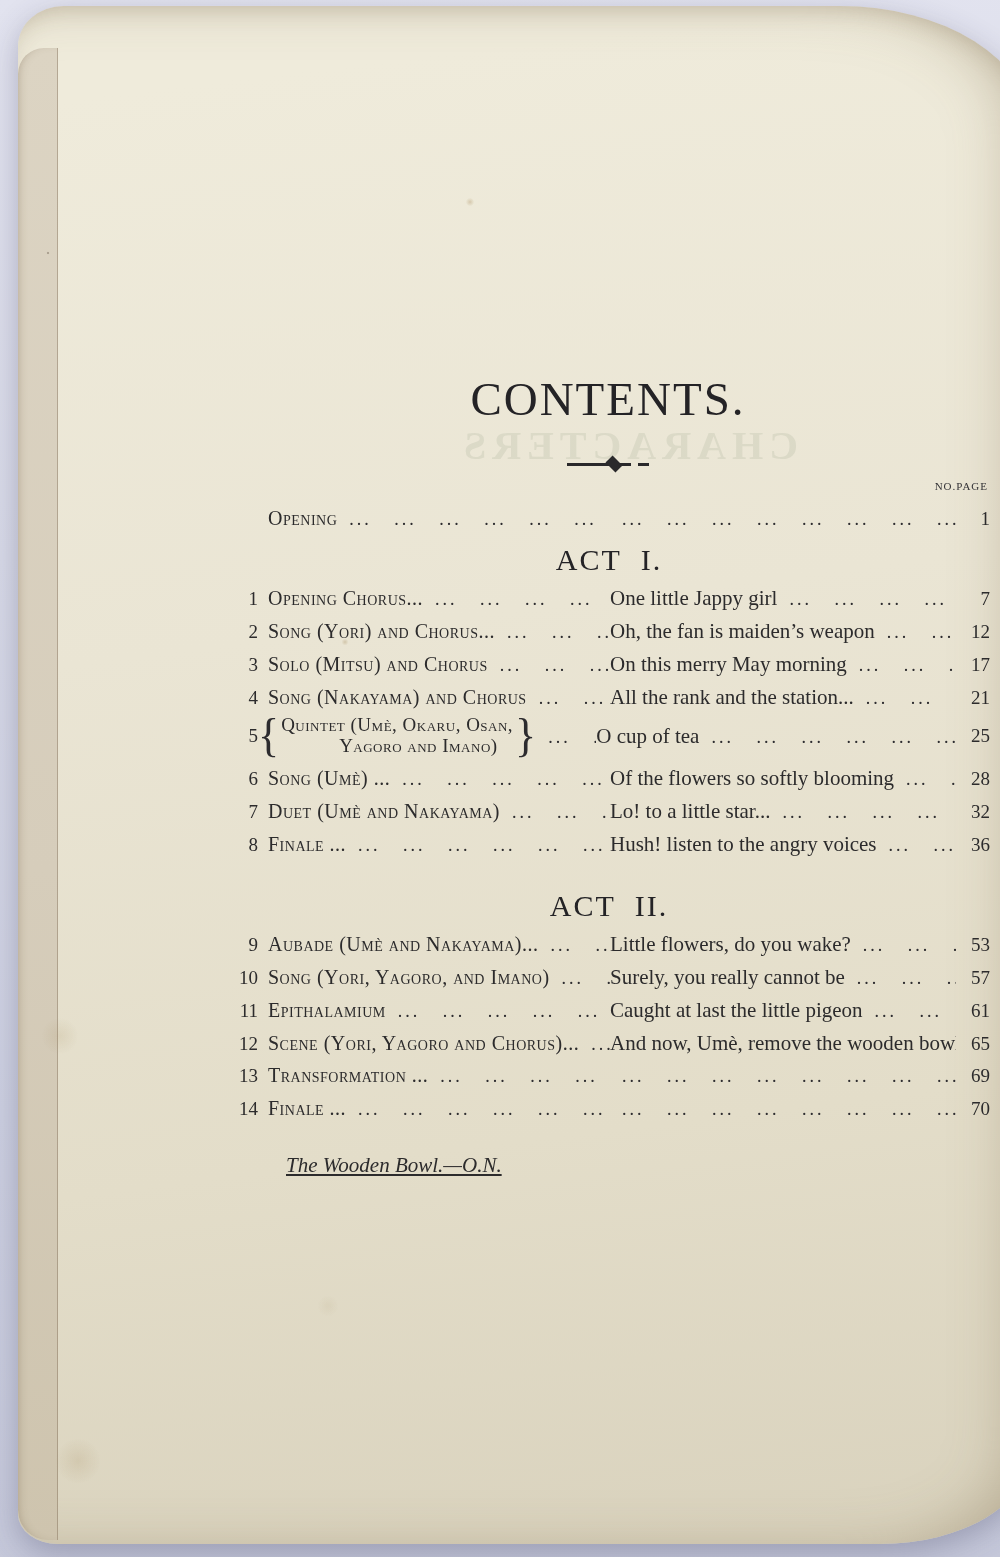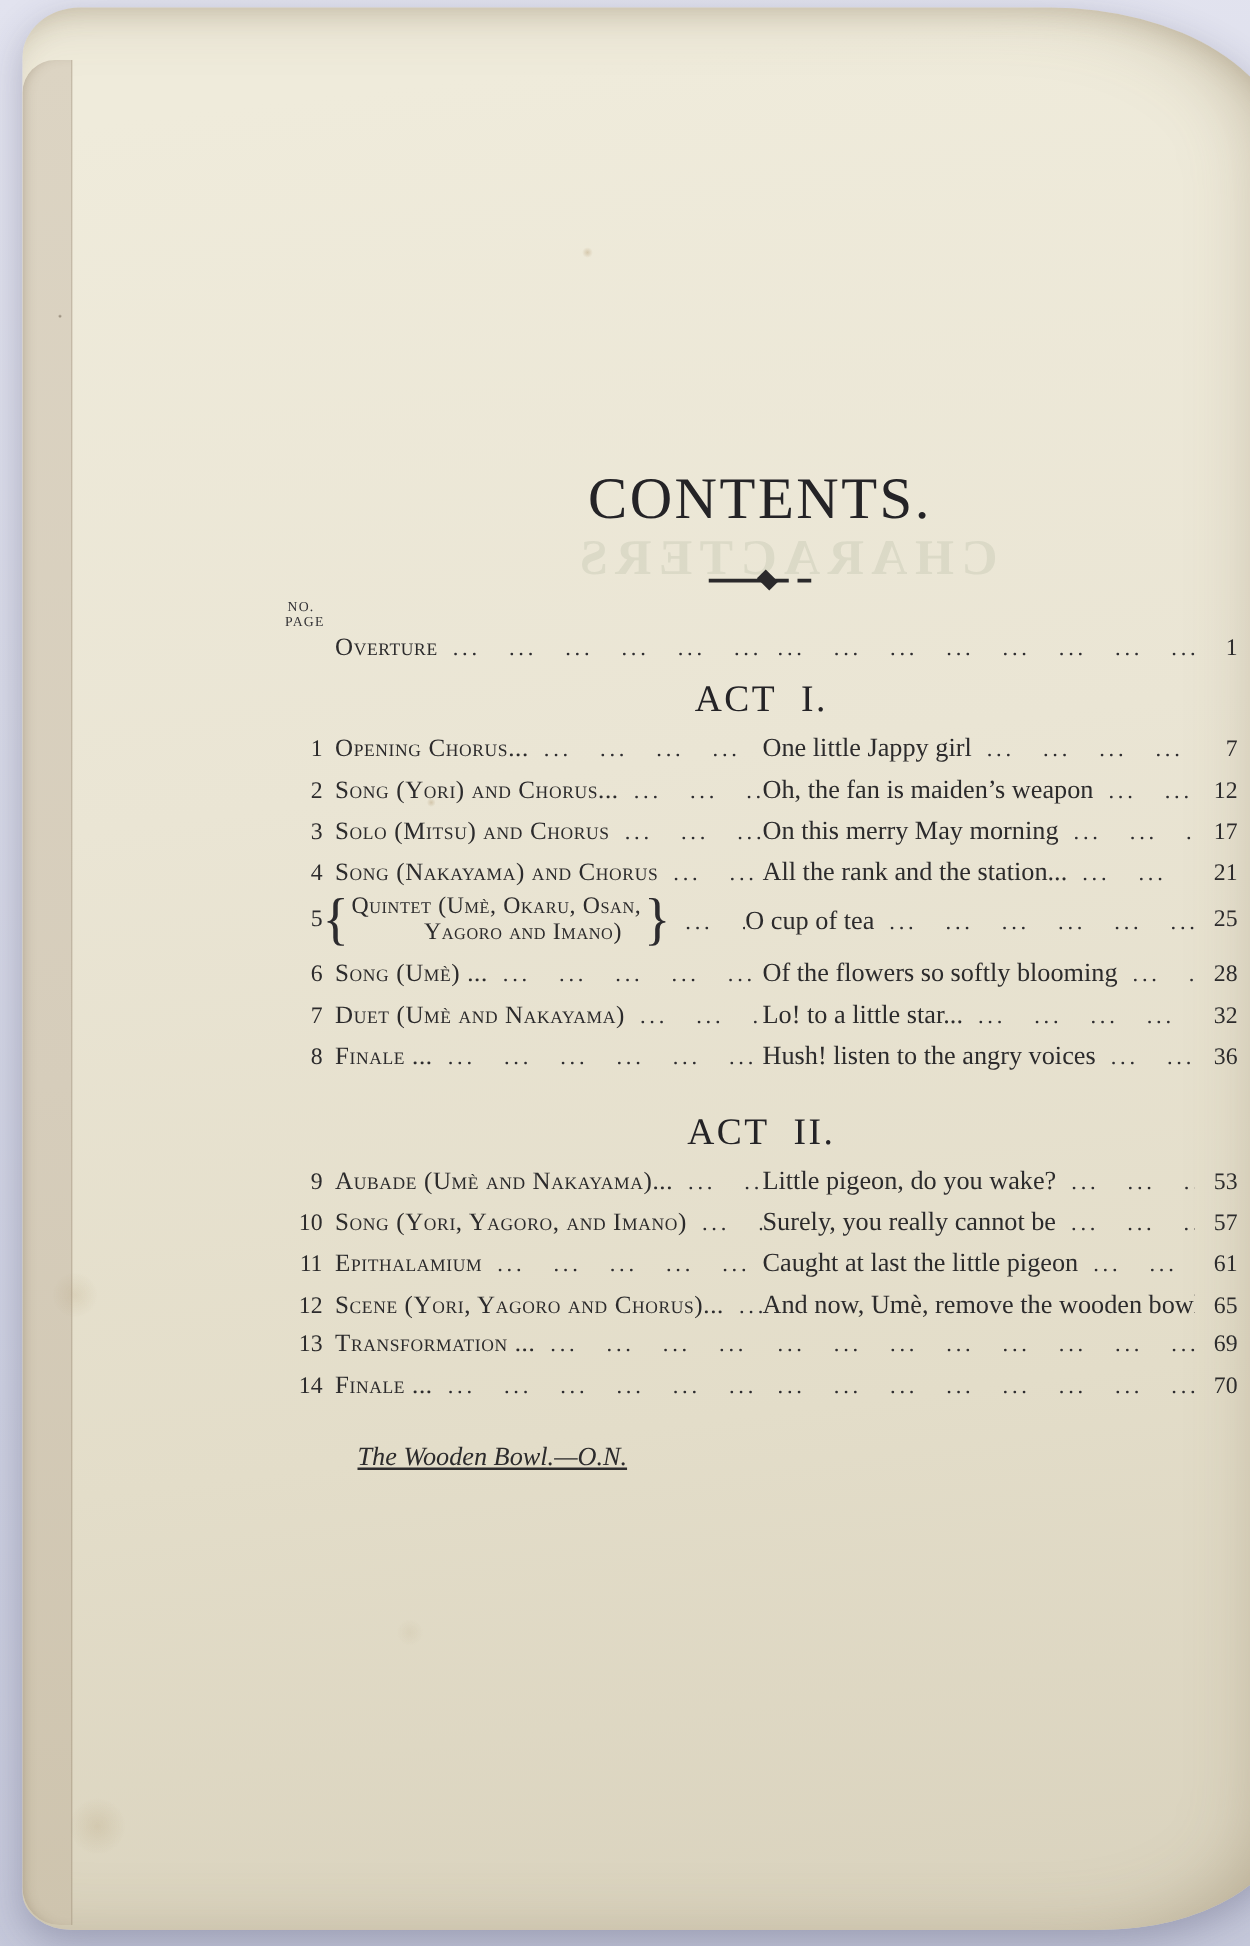--- a/index.html
+++ b/index.html
@@ -50,22 +50,22 @@
     position:absolute;left:210px;top:450px;width:760px;height:16px;
     display:flex;align-items:center;justify-content:center;
   }
   .divider .bar-l{width:44px;height:3px;background:#2a292b;}
   .divider .diamond{width:10px;height:10px;background:#2a292b;transform:rotate(45deg) scaleX(1.4);margin:0 -2px;}
   .divider .bar-r{width:14px;height:3px;background:#2a292b;}
   .divider .gap{width:7px;}
   .divider .dash{width:11px;height:3px;background:#2a292b;}
   
   .toc{position:absolute;left:210px;top:474px;width:762px;}
-  .colhead{display:flex;justify-content:flex-start;height:20px;
-    font-size:11px;letter-spacing:1px;color:#333236;flex-direction:column;}
+  .colhead{display:flex;justify-content:flex-end;height:20px;
+    font-size:11px;letter-spacing:1px;color:#333236;}
   .colhead .no-h{padding-left:2px;}
   .colhead .page-h{padding-right:2px;}
   .trow{display:flex;align-items:baseline;height:33px;padding-top:7px;box-sizing:border-box;}
   .no-cell{flex:0 0 30px;text-align:right;font-size:19px;}
   .c-title{flex:0 0 352px;display:flex;align-items:baseline;overflow:hidden;padding-left:10px;box-sizing:border-box;}
   .c-line{flex:1 1 auto;display:flex;align-items:baseline;overflow:hidden;}
   .page-cell{flex:0 0 34px;text-align:right;font-size:19px;}
   .sc{font-variant:small-caps;font-size:20px;letter-spacing:.5px;white-space:nowrap;}
   .plain{font-size:21px;white-space:nowrap;}
   .leader{flex:1 1 auto;overflow:hidden;white-space:nowrap;font-size:18px;
@@ -106,21 +106,21 @@
   <div class="toc">
 
     <div class="colhead">
       <span class="no-h">NO.</span>
       <span class="page-h">PAGE</span>
     </div>
 
     <div class="trow">
       <span class="no-cell"></span>
       <div class="c-title">
-        <span class="sc">Overture</span>
+        <span class="sc">Opening</span>
         <span class="leader">... ... ... ... ... ... ... ... ... ... ... ... ... ... ... ... ... ... ... ... ... ... ... ...</span>
       </div>
       <div class="c-line">
         <span class="leader">... ... ... ... ... ... ... ... ... ... ... ... ... ... ... ... ... ... ... ... ... ... ... ...</span>
       </div>
       <span class="page-cell">1</span>
     </div>
 
     <div class="act-head">ACT I.</div>
 
@@ -233,21 +233,21 @@
 
     <div class="act-head act2">ACT II.</div>
 
     <div class="trow">
       <span class="no-cell">9</span>
       <div class="c-title">
         <span class="sc">Aubade (Umè and Nakayama)...</span>
         <span class="leader">... ... ... ... ... ... ... ... ... ... ... ... ... ... ... ... ... ... ... ... ... ... ... ...</span>
       </div>
       <div class="c-line">
-        <span class="plain">Little pigeon, do you wake?</span>
+        <span class="plain">Little flowers, do you wake?</span>
         <span class="leader">... ... ... ... ... ... ... ... ... ... ... ... ... ... ... ... ... ... ... ... ... ... ... ...</span>
       </div>
       <span class="page-cell">53</span>
     </div>
 
     <div class="trow">
       <span class="no-cell">10</span>
       <div class="c-title">
         <span class="sc">Song (Yori, Yagoro, and Imano)</span>
         <span class="leader">... ... ... ... ... ... ... ... ... ... ... ... ... ... ... ... ... ... ... ... ... ... ... ...</span>

